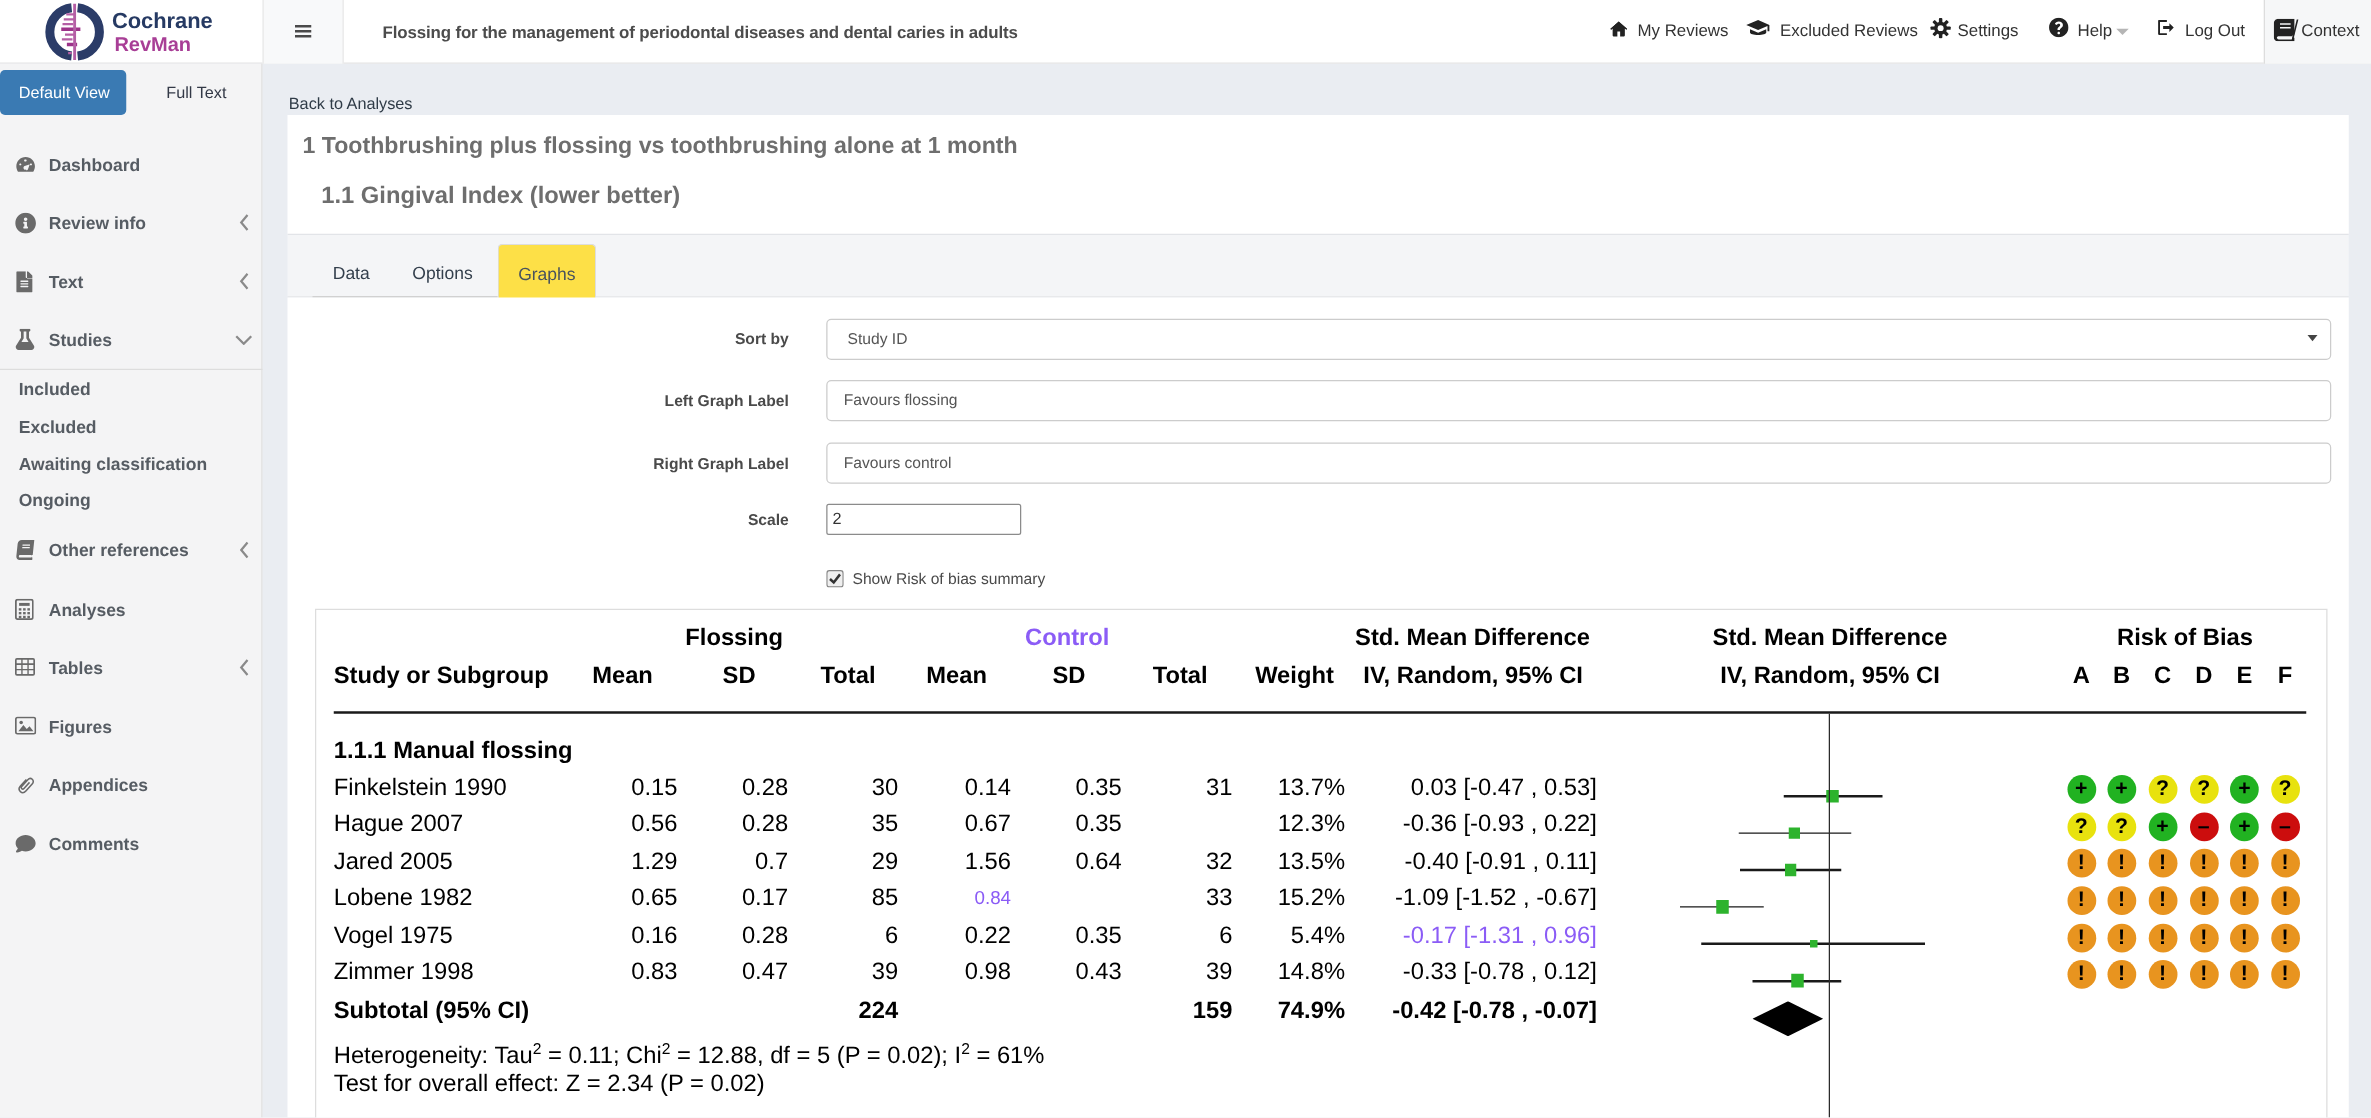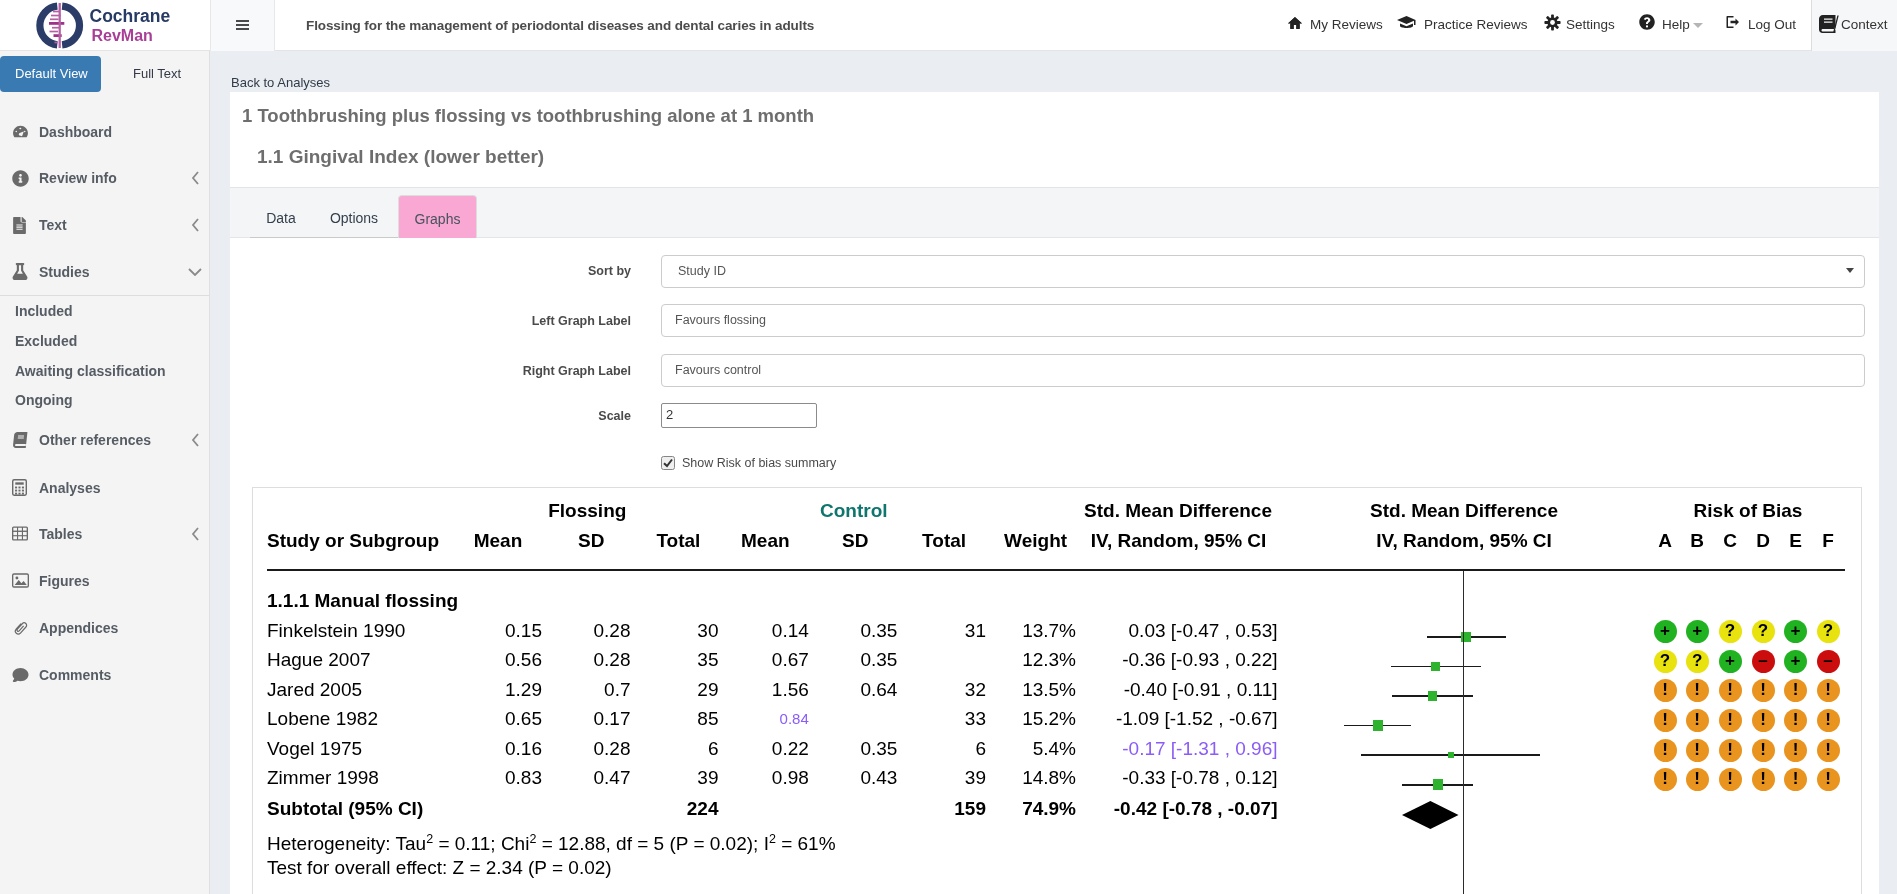--- a/index.html
+++ b/index.html
@@ -39,21 +39,21 @@
 <div class="abs" style="left:236px;top:28.3px;width:12.5px;height:2.2px;background:#4a4a4a"></div>
 <div class="abs" style="left:306px;top:0;height:51px;line-height:51px;font-size:13.5px;letter-spacing:-0.1px;font-weight:bold;color:#4c4c4c">Flossing for the management of periodontal diseases and dental caries in adults</div>
 <div class="abs" style="left:1287px;top:14px;width:25px;height:22px"><svg width="16" height="16" viewBox="0 0 576 512" fill="#222">
         <path d="M280 89l-232 208 24 27 40-36v200c0 13 11 24 24 24h112v-144h80v144h112c13 0 24-11 24-24V288l40 36 24-27L288 89c-5-4-11-4-8 0z"></path>
         <path d="M288 80 48 295l20 22L288 120l220 197 20-22z"></path>
       </svg></div>
 <div class="abs" style="left:1310px;top:0;height:51px;line-height:49px;font-size:13.5px;color:#333">My Reviews</div>
 <div class="abs" style="left:1395px;top:14px;width:25px;height:22px"><svg width="23" height="16" viewBox="0 0 640 512" fill="#222">
         <path d="M320 64 16 192l304 128 240-101v133h48V192zM112 384c0 35 93 64 208 64s208-29 208-64v-84l-208 88-208-88z"></path>
       </svg></div>
-<div class="abs" style="left:1424px;top:0;height:51px;line-height:49px;font-size:13.5px;color:#333">Practice Reviews</div>
+<div class="abs" style="left:1424px;top:0;height:51px;line-height:49px;font-size:13.5px;color:#333">Excluded Reviews</div>
 <div class="abs" style="left:1544px;top:14px;width:25px;height:22px"><svg width="17" height="17" viewBox="0 0 32 32">
         <g fill="#222">
           <circle cx="16" cy="16" r="9.6"></circle>
           <rect x="13.4" y="0.8" width="5.2" height="7.5" rx="1.4" transform="rotate(0 16 16)"></rect>
           <rect x="13.4" y="0.8" width="5.2" height="7.5" rx="1.4" transform="rotate(45 16 16)"></rect>
           <rect x="13.4" y="0.8" width="5.2" height="7.5" rx="1.4" transform="rotate(90 16 16)"></rect>
           <rect x="13.4" y="0.8" width="5.2" height="7.5" rx="1.4" transform="rotate(135 16 16)"></rect>
           <rect x="13.4" y="0.8" width="5.2" height="7.5" rx="1.4" transform="rotate(180 16 16)"></rect>
           <rect x="13.4" y="0.8" width="5.2" height="7.5" rx="1.4" transform="rotate(225 16 16)"></rect>
           <rect x="13.4" y="0.8" width="5.2" height="7.5" rx="1.4" transform="rotate(270 16 16)"></rect>
@@ -161,39 +161,39 @@
       </svg></div>
 <div class="abs b" style="left:39px;top:665px;height:20px;line-height:20px;font-size:14px;color:#565c63">Comments</div>
 <div class="abs" style="left:231px;top:73px;height:20px;line-height:20px;font-size:13px;color:#2f3b47">Back to Analyses</div>
 <div class="abs" style="left:230px;top:92px;width:1649px;height:96px;background:#fff;border-bottom:1px solid #e2e4e8"></div>
 <div class="abs b" style="left:242px;top:105px;font-size:18.5px;color:#6e6e6e">1 Toothbrushing plus flossing vs toothbrushing alone at 1 month</div>
 <div class="abs b" style="left:257px;top:146px;font-size:19px;color:#6e6e6e">1.1 Gingival Index (lower better)</div>
 <div class="abs" style="left:230px;top:188px;width:1649px;height:50px;background:#f4f5f7;border-bottom:1px solid #e3e5e8"></div>
 <div class="abs" style="left:250px;top:237px;width:148px;height:1px;background:#c9c9c9"></div>
 <div class="abs c" style="left:250px;top:195px;width:62px;height:43px;line-height:46px;font-size:14px;color:#333f4c">Data</div>
 <div class="abs c" style="left:318px;top:195px;width:72px;height:43px;line-height:46px;font-size:14px;color:#333f4c">Options</div>
-<div class="abs c" style="left:398px;top:195px;width:79px;height:44px;line-height:46px;font-size:14px;color:#47525e;background:#f9a8d4;border:1px solid #ddd;border-bottom:none;border-radius:4px 4px 0 0">Graphs</div>
+<div class="abs c" style="left:398px;top:195px;width:79px;height:44px;line-height:46px;font-size:14px;color:#47525e;background:#fde047;border:1px solid #ddd;border-bottom:none;border-radius:4px 4px 0 0">Graphs</div>
 <div class="abs" style="left:230px;top:238px;width:1649px;height:656px;background:#fff"></div>
 <div class="abs b r" style="left:431px;top:261.3px;width:200px;height:20px;line-height:20px;font-size:12.5px;color:#4a4a4a">Sort by</div>
 <div class="abs b r" style="left:431px;top:310.5px;width:200px;height:20px;line-height:20px;font-size:12.5px;color:#4a4a4a">Left Graph Label</div>
 <div class="abs b r" style="left:431px;top:360.5px;width:200px;height:20px;line-height:20px;font-size:12.5px;color:#4a4a4a">Right Graph Label</div>
 <div class="abs b r" style="left:431px;top:406px;width:200px;height:20px;line-height:20px;font-size:12.5px;color:#4a4a4a">Scale</div>
 <div class="abs" style="left:661px;top:254.5px;width:1204px;height:33px;background:#fff;border:1px solid #ccc;border-radius:4px;font-size:12.5px;color:#555;line-height:31px;padding-left:16px">Study ID</div>
 <div class="abs" style="left:1846px;top:268px;width:0;height:0;border-left:4.5px solid transparent;border-right:4.5px solid transparent;border-top:5.5px solid #444"></div>
 <div class="abs" style="left:661px;top:354px;width:1204px;height:33px;background:#fff;border:1px solid #ccc;border-radius:4px;font-size:12.5px;color:#555;line-height:31px;padding-left:13px">Favours control</div>
 <div class="abs" style="left:661px;top:304px;width:1204px;height:33px;background:#fff;border:1px solid #ccc;border-radius:4px;font-size:12.5px;color:#555;line-height:31px;padding-left:13px">Favours flossing</div>
 <div class="abs" style="left:661px;top:403px;width:156px;height:25px;background:#fff;border:1.5px solid #8b8b8b;border-radius:2px;font-size:13px;color:#333;line-height:22px;padding-left:4px">2</div>
 <svg class="abs" style="left:661px;top:456px" width="14" height="14" viewBox="0 0 14 14">
       <rect x="0.5" y="0.5" width="13" height="13" rx="2" fill="#efefef" stroke="#858585"></rect>
       <path d="M3 7.2 6 10 11 3.5" stroke="#333" stroke-width="2" fill="none"></path>
     </svg>
 <div class="abs" style="left:682px;top:455px;height:16px;line-height:16px;font-size:12.5px;color:#4a4a4a">Show Risk of bias summary</div>
 <div class="abs" style="left:252px;top:487px;width:1610px;height:520px;background:#fff;border:1px solid #ddd"></div>
 <div class="abs b c" style="left:337.3px;top:497.2px;width:500px;height:28.5px;line-height:28.5px;font-size:19px;color:#000;white-space:nowrap">Flossing</div>
-<div class="abs b c" style="left:603.8px;top:497.2px;width:500px;height:28.5px;line-height:28.5px;font-size:19px;color:#0f766e;white-space:nowrap">Control</div>
+<div class="abs b c" style="left:603.8px;top:497.2px;width:500px;height:28.5px;line-height:28.5px;font-size:19px;color:#8b5cf6;white-space:nowrap">Control</div>
 <div class="abs b c" style="left:928px;top:497.2px;width:500px;height:28.5px;line-height:28.5px;font-size:19px;color:#000;white-space:nowrap">Std. Mean Difference</div>
 <div class="abs b c" style="left:1214px;top:497.2px;width:500px;height:28.5px;line-height:28.5px;font-size:19px;color:#000;white-space:nowrap">Std. Mean Difference</div>
 <div class="abs b c" style="left:1498px;top:497.2px;width:500px;height:28.5px;line-height:28.5px;font-size:19px;color:#000;white-space:nowrap">Risk of Bias</div>
 <div class="abs b " style="left:267px;top:527.2px;height:28.5px;line-height:28.5px;font-size:19px;color:#000;white-space:nowrap">Study or Subgroup</div>
 <div class="abs b r" style="left:122.3px;top:527.2px;width:400px;height:28.5px;line-height:28.5px;font-size:19px;color:#000;white-space:nowrap">Mean</div>
 <div class="abs b r" style="left:204.5px;top:527.2px;width:400px;height:28.5px;line-height:28.5px;font-size:19px;color:#000;white-space:nowrap">SD</div>
 <div class="abs b r" style="left:300.4px;top:527.2px;width:400px;height:28.5px;line-height:28.5px;font-size:19px;color:#000;white-space:nowrap">Total</div>
 <div class="abs b r" style="left:389.6px;top:527.2px;width:400px;height:28.5px;line-height:28.5px;font-size:19px;color:#000;white-space:nowrap">Mean</div>
 <div class="abs b r" style="left:468.4px;top:527.2px;width:400px;height:28.5px;line-height:28.5px;font-size:19px;color:#000;white-space:nowrap">SD</div>
 <div class="abs b r" style="left:566.1px;top:527.2px;width:400px;height:28.5px;line-height:28.5px;font-size:19px;color:#000;white-space:nowrap">Total</div>

